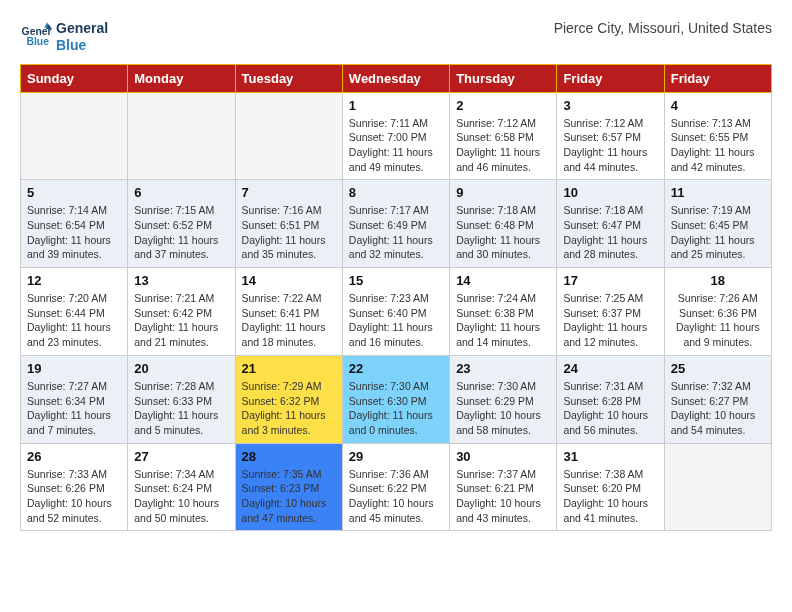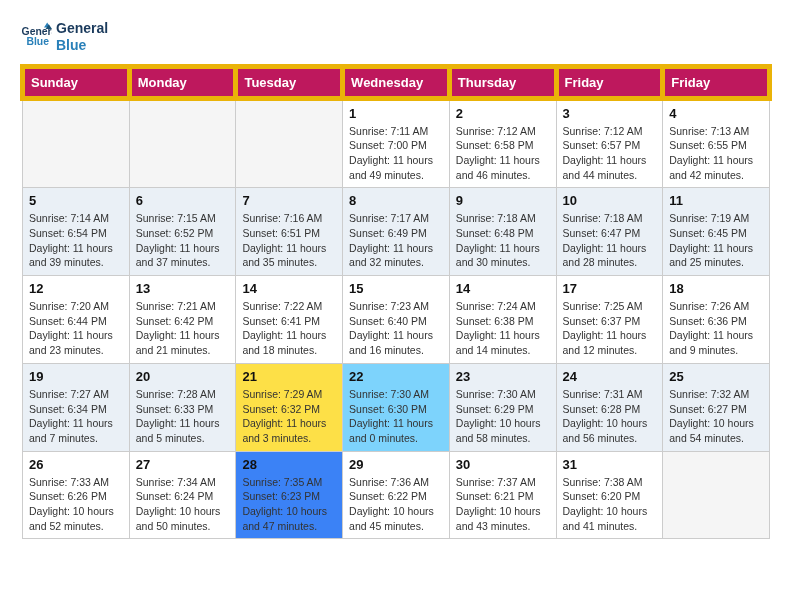--- a/index.html
+++ b/index.html
@@ -42,27 +42,27 @@
     .location {
       font-size: 14px;
       color: #444;
     }
     table {
       width: 100%;
       border-collapse: collapse;
       table-layout: fixed;
     }
     th {
-      background-color: #be185d;
+      background-color: #b91c1c;
       color: #fff;
       text-align: left;
       padding: 6px 6px;
       font-size: 13px;
       font-weight: bold;
-      border: 5px solid #eab308;
+      border: 1px solid #eab308;
     }
     td {
       vertical-align: top;
       padding: 5px 6px;
       border: 1px solid #ccc;
       font-size: 11px;
       color: #222;
       height: 80px;
       background: #fff;
     }
@@ -97,20 +97,21 @@
       <text x="8" y="30" font-size="13" font-weight="bold" fill="#2980b9">Blue</text>
       <polygon points="30,8 38,8 34,2" fill="#2980b9"></polygon>
       <polygon points="32,10 40,10 36,4" fill="#1a5276"></polygon>
     </svg>
     <div>
       <div class="logo-text">General</div>
       <div class="logo-text" style="color:#2980b9">Blue</div>
     </div>
   </div>
   <div class="title-area">
+    <div class="location">Pierce City, Missouri, United States</div>
   </div>
 </div>
 
 <table>
   <thead>
     <tr>
     <th>Sunday</th>
         <th>Monday</th>
         <th>Tuesday</th>
         <th>Wednesday</th>
@@ -189,21 +190,21 @@
           <div class="day-info">Sunrise: 7:23 AM<br>Sunset: 6:40 PM<br>Daylight: 11 hours and 16 minutes.</div>
         </td>
         <td style="background: rgb(255, 255, 255);">
           <div class="day-num">14</div>
           <div class="day-info">Sunrise: 7:24 AM<br>Sunset: 6:38 PM<br>Daylight: 11 hours and 14 minutes.</div>
         </td>
         <td style="background: rgb(255, 255, 255);">
           <div class="day-num">17</div>
           <div class="day-info">Sunrise: 7:25 AM<br>Sunset: 6:37 PM<br>Daylight: 11 hours and 12 minutes.</div>
         </td>
-        <td style="background: rgb(255, 255, 255);">
+        <td style="background: rgb(255, 255, 255); text-align: center;">
           <div class="day-num">18</div>
           <div class="day-info">Sunrise: 7:26 AM<br>Sunset: 6:36 PM<br>Daylight: 11 hours and 9 minutes.</div>
         </td>
       </tr>
       <tr>
         <td style="background: rgb(234, 240, 246);">
           <div class="day-num">19</div>
           <div class="day-info">Sunrise: 7:27 AM<br>Sunset: 6:34 PM<br>Daylight: 11 hours and 7 minutes.</div>
         </td>
         <td style="background: rgb(234, 240, 246);">

